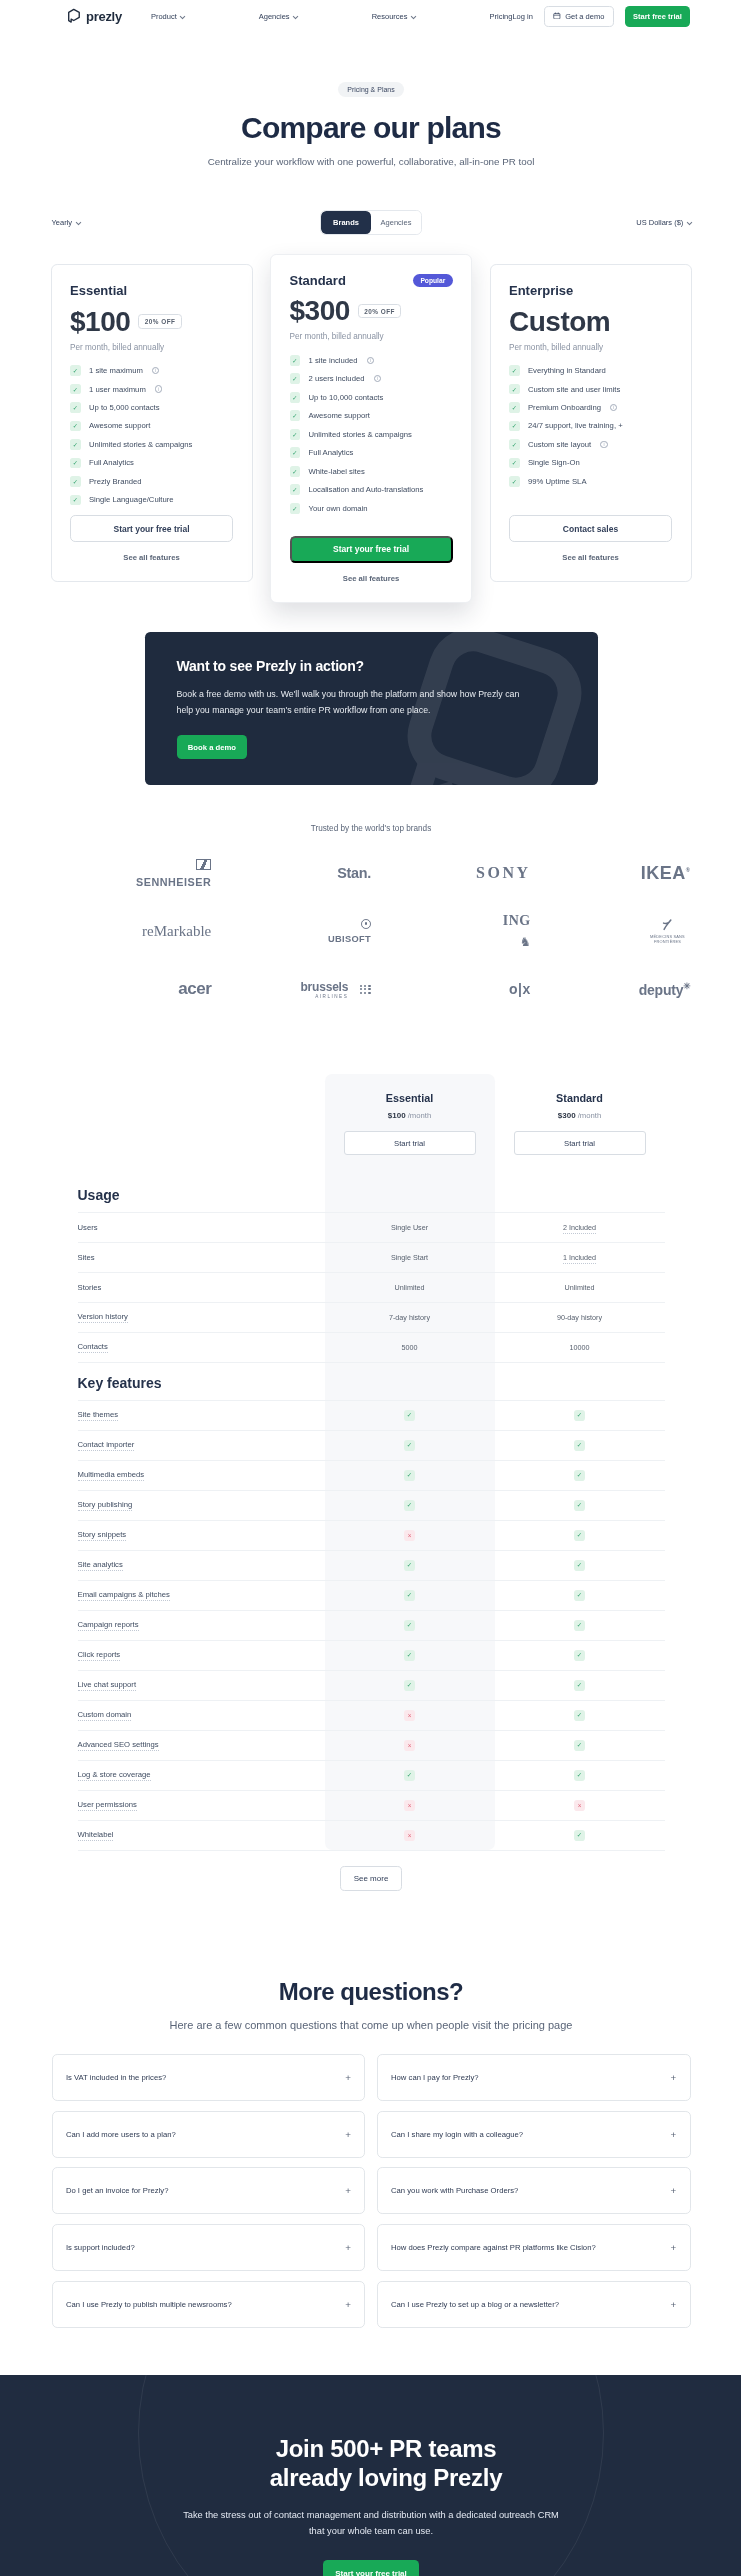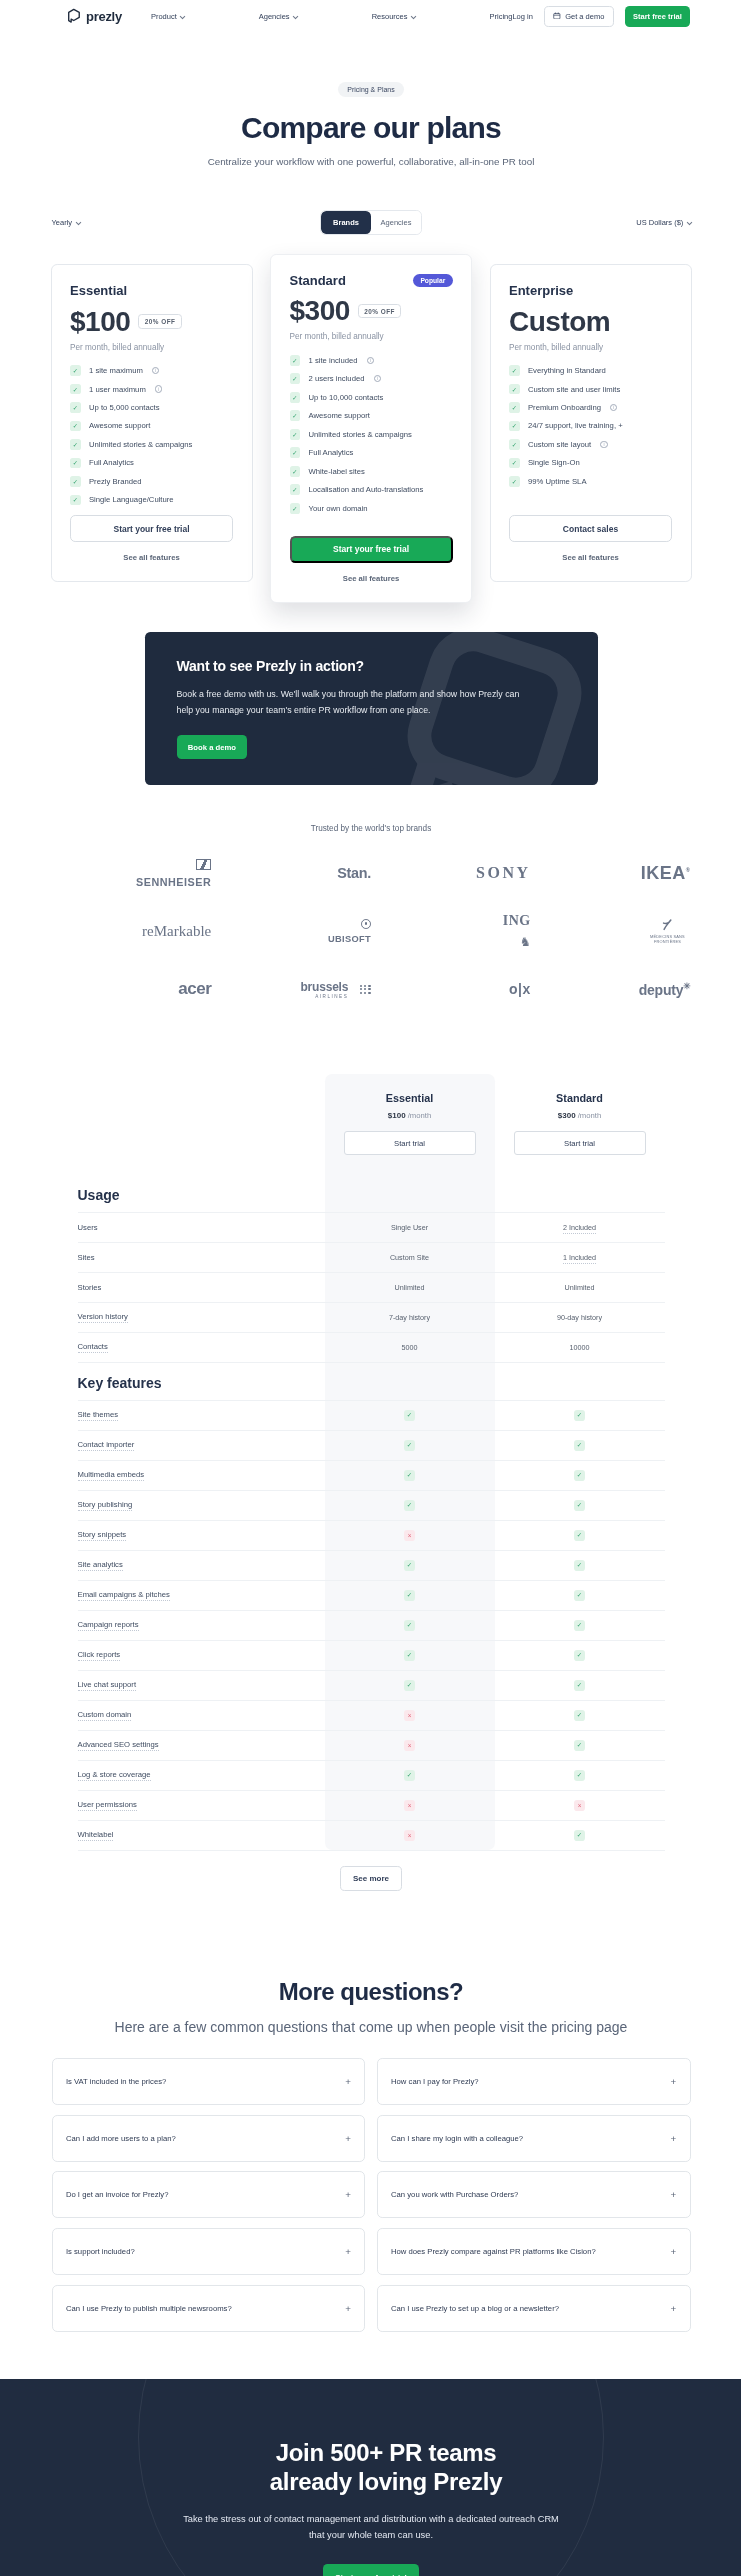--- a/index.html
+++ b/index.html
@@ -104,24 +104,24 @@
   .ph-btn{margin-top:11.3px;width:132px;height:24px;border-radius:3px;background:#fff;border:0.5px solid #D8DDE3;font-size:7.7px;color:#33405A;}
   .t-sec{min-height:38px;border-bottom:0.5px solid #EEF1F4;}
   .t-sec .t-label{font-size:14px;font-weight:bold;color:#25324B;align-items:flex-end;padding-bottom:9.3px;}
   .t-data{min-height:30px;border-bottom:0.5px solid #EEF1F4;}
   .t-val{font-size:7.2px;color:#57606E;}
   .t-val .u{border-bottom:0.8px dotted #C2C9D4;padding-bottom:1px;}
   .chip{width:11.3px;height:11.3px;border-radius:3.1px;display:inline-flex;align-items:center;justify-content:center;font-size:6.4px;}
   .chip.ok{background:var(--chipg);color:var(--chipg-ink);}
   .chip.no{background:var(--chipr);color:var(--chipr-ink);}
   .see-more-wrap{text-align:center;margin-top:15.5px;}
-  .see-more{height:25px;padding:0 12.4px;font-size:8px;background:#fff;border:0.5px solid #D8DDE3;border-radius:4.6px;color:#33405A;font-weight:bold;}
+  .see-more{height:25px;padding:0 12.4px;font-size:8px;background:#fff;border:0.5px solid #D8DDE3;border-radius:4.6px;color:#33405A;}
   
   .faq-title{font-size:24px;color:var(--navy-text);text-align:center;margin-top:87px;letter-spacing:-0.5px;}
-  .faq-sub{text-align:center;font-size:14px;color:#5A6578;margin-top:12.4px;}
+  .faq-sub{text-align:center;font-size:11px;color:#5A6578;margin-top:12.4px;}
   .faq-grid{width:639px;margin:23px auto 0;display:grid;grid-template-columns:1fr 1fr;gap:9.8px 11.3px;}
   .faq-item{border:0.5px solid #E2E6EA;border-radius:5.2px;min-height:47px;display:flex;align-items:center;justify-content:space-between;padding:0 13.4px;cursor:pointer;background:#fff;}
   .faq-q{font-size:7.7px;color:#2E3A52;}
   .faq-plus{font-size:9.8px;color:#5A6578;}
   
   .cta{background:var(--cta-bg);margin-top:47px;padding:60px 0 61px;text-align:center;position:relative;overflow:hidden;}
   .cta::before{content:"";position:absolute;left:50%;top:-175px;transform:translateX(-50%);width:464px;height:464px;border:0.5px solid rgba(255,255,255,.07);border-radius:50%;}
   .cta h2{color:#fff;font-size:24px;line-height:1.2;letter-spacing:-0.3px;position:relative;padding-left:30px;}
   .cta p{color:#E4E9F2;font-size:9.3px;line-height:1.7;max-width:381px;margin:15.5px auto 0;position:relative;}
   .cta .btn{margin-top:20.6px;height:26px;padding:0 12.4px;font-size:8px;font-weight:bold;position:relative;}
@@ -442,21 +442,21 @@
       </div>
       <div class="t-cell">
         <span class="t-val"><span class="u">2 Included</span></span>
       </div>
     </div>
     <div class="t-row t-data">
       <div class="t-cell t-label">
         <span>Sites</span>
       </div>
       <div class="t-cell c-ess">
-        <span class="t-val"><span>Custom Site</span></span>
+        <span class="t-val"><span>Single Start</span></span>
       </div>
       <div class="t-cell">
         <span class="t-val"><span class="u">1 Included</span></span>
       </div>
     </div>
     <div class="t-row t-data">
       <div class="t-cell t-label">
         <span>Stories</span>
       </div>
       <div class="t-cell c-ess">

